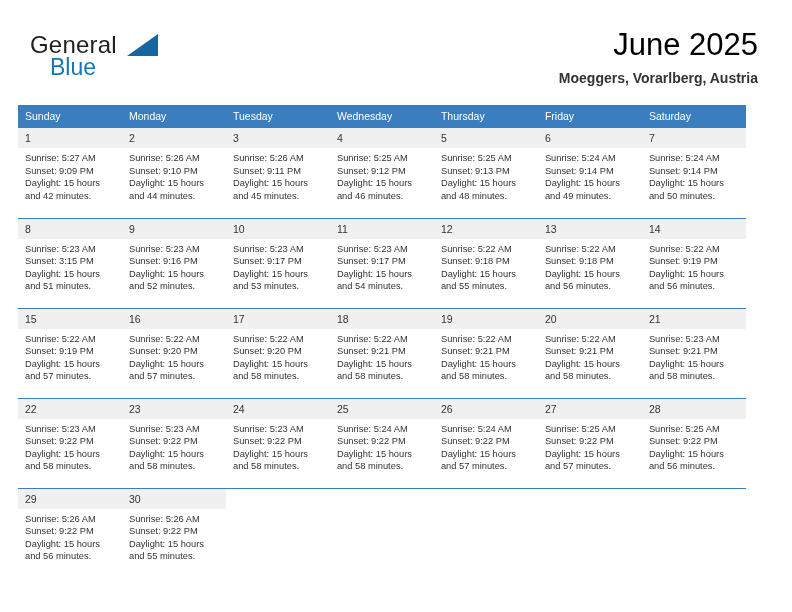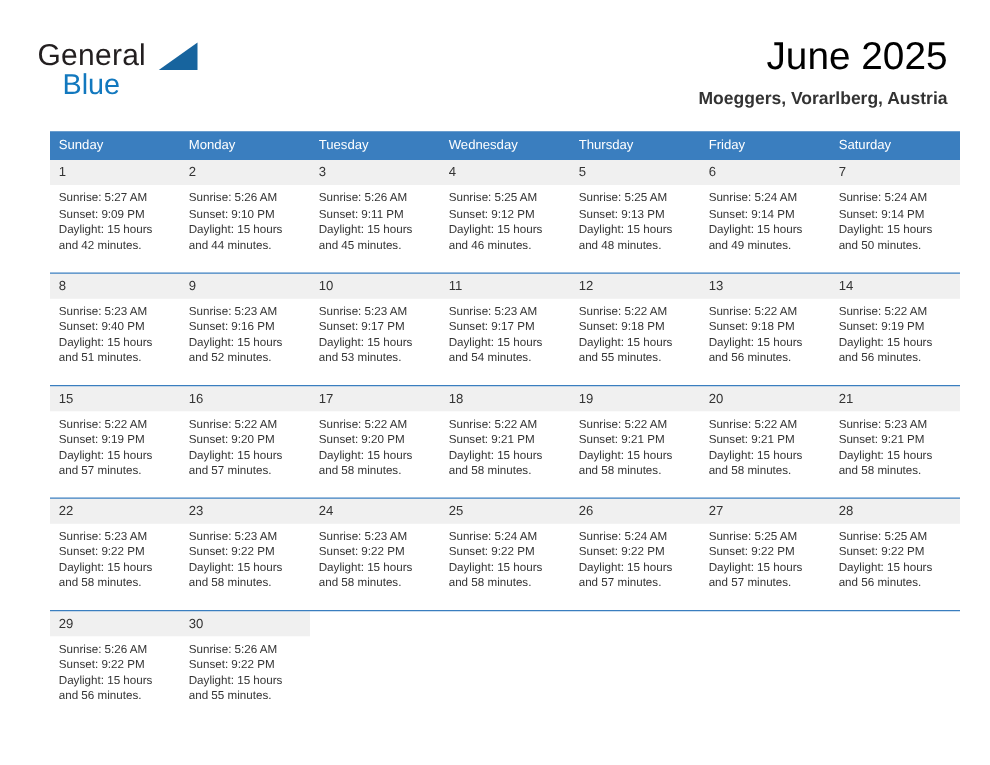--- a/index.html
+++ b/index.html
@@ -78,21 +78,21 @@
     color: #333333;
     line-height: 22px;
     margin-top: 5px;
     white-space: nowrap;
     font-weight: bold;
   }
 
   
   .calendar {
     position: absolute;
-    left: 40px;
+    left: 18px;
     top: 105px;
     width: 728px;
     border-collapse: collapse;
     table-layout: fixed;
   }
   .calendar th {
     background: #3a7ebf;
     color: #ffffff;
     font-size: 10.5px;
     font-weight: normal;
@@ -241,21 +241,21 @@
               <div>Daylight: 15 hours</div>
               <div>and 50 minutes.</div>
             </div>
           </td>
         </tr>
         <tr class="week-row">
           <td class="daycell">
             <div class="daynum">8</div>
             <div class="dayinfo">
               <div>Sunrise: 5:23 AM</div>
-              <div>Sunset: 9:40 PM</div>
+              <div>Sunset: 3:15 PM</div>
               <div>Daylight: 15 hours</div>
               <div>and 51 minutes.</div>
             </div>
           </td>
           <td class="daycell">
             <div class="daynum">9</div>
             <div class="dayinfo">
               <div>Sunrise: 5:23 AM</div>
               <div>Sunset: 9:16 PM</div>
               <div>Daylight: 15 hours</div>

